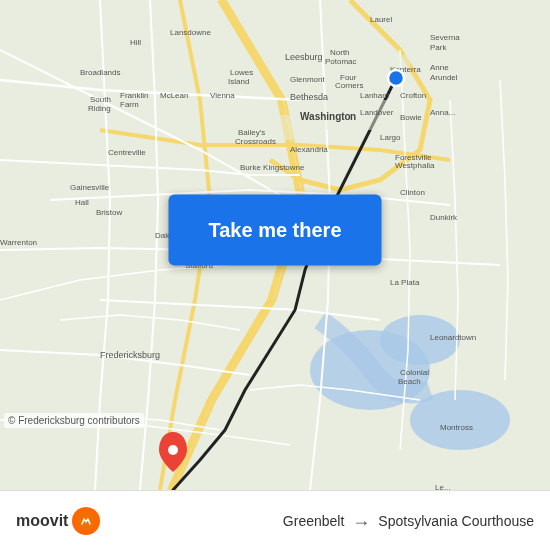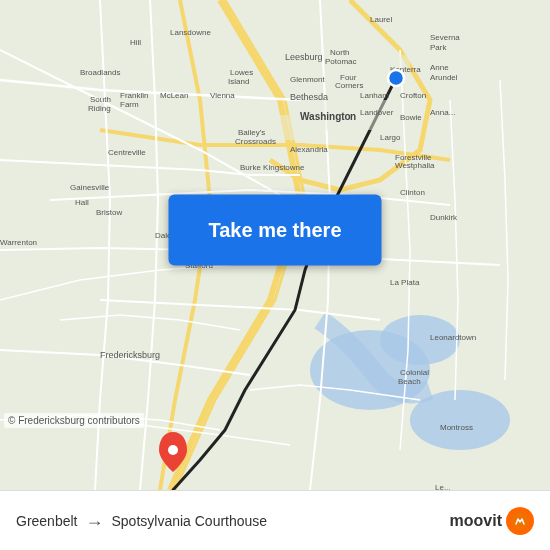--- a/index.html
+++ b/index.html
@@ -234,27 +234,27 @@
   </svg>
 
   <button id="take-me-there-btn">Take me there</button>
 
   <div id="osm-attribution">
     <span>© Fredericksburg contributors</span>
   </div>
 </div>
 
 <div id="footer">
-  <div id="route-info">
-    <span class="route-origin">Greenbelt</span>
-    <span class="route-arrow">→</span>
-    <span class="route-dest">Spotsylvania Courthouse</span>
-  </div>
   <div id="moovit-logo">
     <span class="moovit-text">moovit</span>
     <div class="moovit-icon">
       <svg width="18" height="18" viewBox="0 0 18 18" xmlns="http://www.w3.org/2000/svg">
         <circle cx="9" cy="9" r="9" fill="#f07000"></circle>
         <path d="M5 12 L7 7 L9 10 L11 7 L13 12" stroke="white" stroke-width="1.5" fill="none" stroke-linejoin="round" stroke-linecap="round"></path>
       </svg>
     </div>
   </div>
+  <div id="route-info">
+    <span class="route-origin">Greenbelt</span>
+    <span class="route-arrow">→</span>
+    <span class="route-dest">Spotsylvania Courthouse</span>
+  </div>
 </div>
 
 </body></html>

